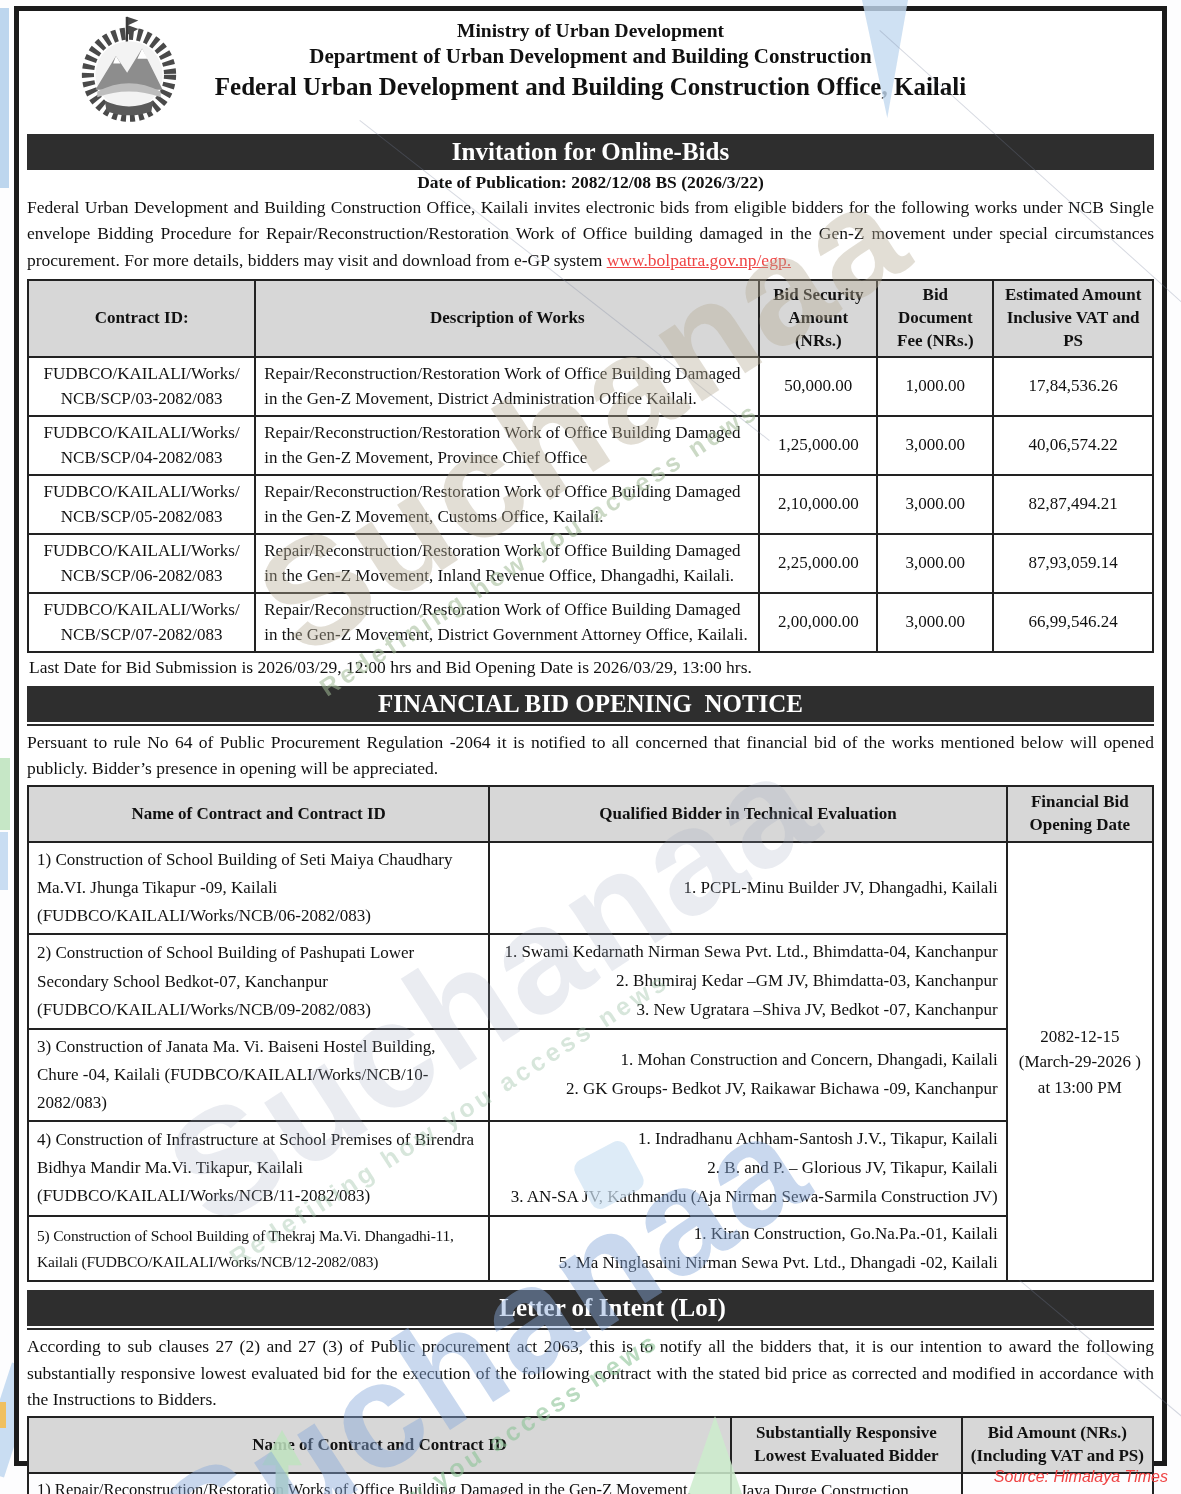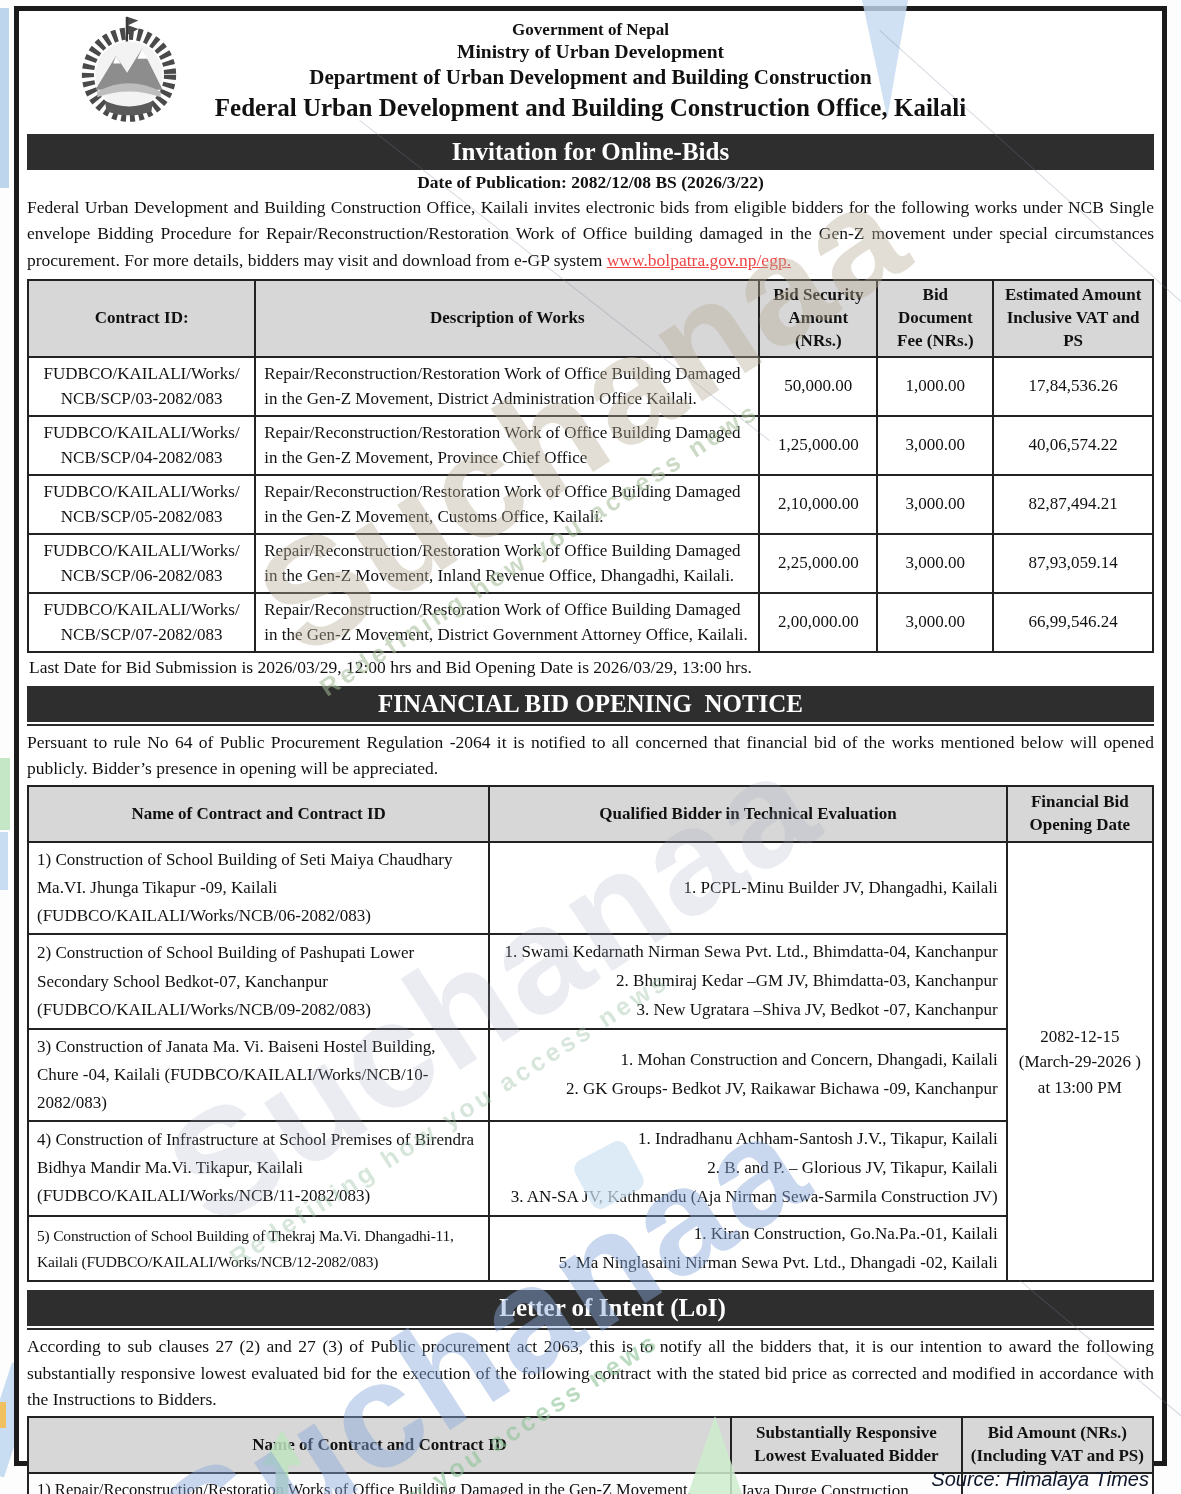--- a/index.html
+++ b/index.html
@@ -17,22 +17,22 @@
   .h4{font-weight:bold;font-size:25px;line-height:34px;}
   
   .bar{background:#2e2e2e;color:#fff;text-align:center;font-weight:bold;font-size:25px;
        height:36px;line-height:36px;margin:3px 0 2px 0;white-space:pre;}
   .rule{border-top:2px solid #2a2a2a;margin:0;}
   
   .pubdate{text-align:center;font-weight:bold;font-size:17.5px;margin:2px 0 1px 0;}
   .para{font-size:17.5px;line-height:1.5;text-align:justify;margin:1px 0 6px 0;}
   .para a{color:#ef4444;text-decoration:underline;}
   .note{font-size:17.5px;margin:4px 0 8px 2px;}
-  .source{position:absolute;right:32px;top:1468px;font-family:"Liberation Sans",sans-serif;
-          font-style:italic;font-size:20px;color:#0f172a;z-index:6;}
+  .source{position:absolute;right:13px;top:1468px;font-family:"Liberation Sans",sans-serif;
+          font-style:italic;font-size:16px;color:#ef4444;z-index:6;}
   
   table{width:100%;border-collapse:collapse;table-layout:fixed;}
   th,td{border:2px solid #222;box-sizing:border-box;padding:3px 8px;font-size:17px;
         overflow-wrap:anywhere;vertical-align:middle;}
   th{background:#d7d7d7;font-weight:bold;text-align:center;line-height:1.35;}
   .pre{white-space:pre-line;}
   .c{text-align:center;}
   .l{text-align:left;}
   td{line-height:1.5;}
   .t1 th{height:56px;}
@@ -117,21 +117,20 @@
         <path d="M58 2 L70 6 L59 11 L70 15 L59 21 L58 2 Z" fill="#4a4a4a"></path>
         <rect x="56.5" y="2" width="2.5" height="30" fill="#3a3a3a"></rect>
         <circle cx="60" cy="64" r="44" fill="none" stroke="#4a4a4a" stroke-width="13" stroke-dasharray="5 4"></circle>
         <circle cx="60" cy="64" r="36" fill="#f3f3f3"></circle>
         <path d="M24 80 L46 44 L58 62 L74 36 L96 80 Z" fill="#8d8d8d"></path>
         <path d="M46 44 L51 52 L43 52 Z" fill="#fff"></path>
         <path d="M74 36 L80 47 L69 47 Z" fill="#fff"></path>
         <path d="M26 82 Q60 64 94 82 L94 88 Q60 76 26 88 Z" fill="#bdbdbd"></path>
         <path d="M34 92 Q60 104 86 92 L84 103 Q60 112 36 103 Z" fill="#5a5a5a"></path>
       </svg>
-      <div class="h1">Government of Nepal</div>
       <div class="h2">Ministry of Urban Development</div>
       <div class="h3">Department of Urban Development and Building Construction</div>
       <div class="h4">Federal Urban Development and Building Construction Office, Kailali</div>
     </div>
 
     <div class="bar">Invitation for Online-Bids</div>
     <div class="pubdate">Date of Publication: 2082/12/08 BS (2026/3/22)</div>
     <p class="para"><span>Federal Urban Development and Building Construction Office, Kailali invites electronic bids from eligible bidders for the following works under NCB Single envelope Bidding Procedure for Repair/Reconstruction/Restoration Work of Office building damaged in the Gen-Z movement under special circumstances procurement. For more details, bidders may visit and download from e-GP system </span><a href="#">www.bolpatra.gov.np/egp.</a></p>
 
     <table class="t1">

